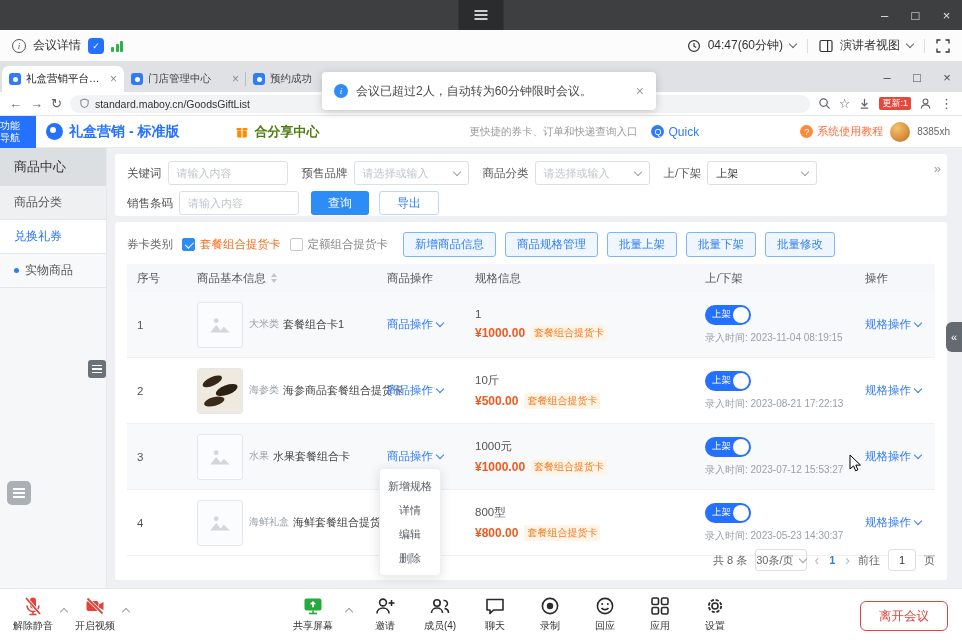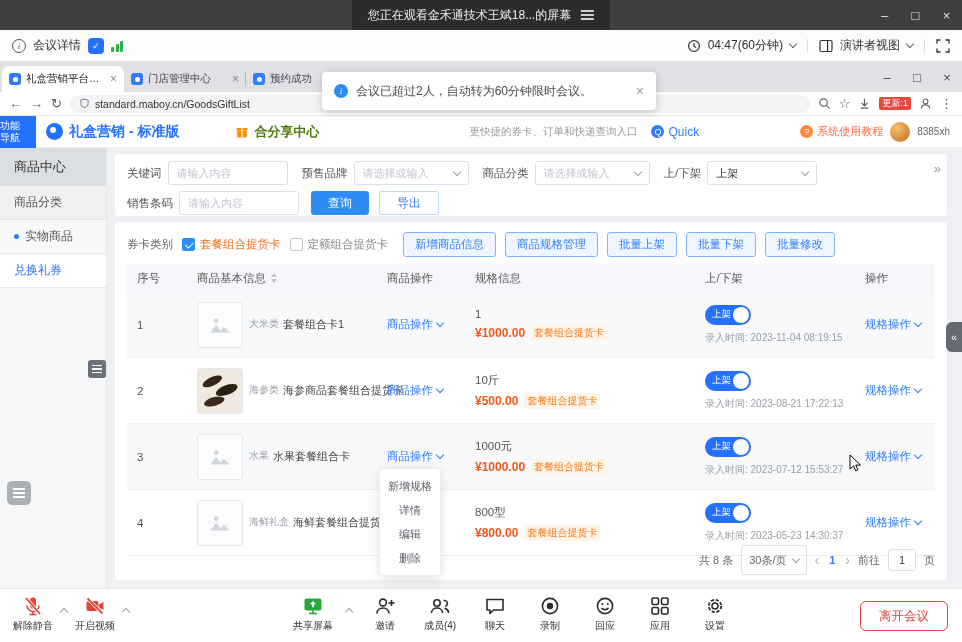--- a/index.html
+++ b/index.html
@@ -118,21 +118,21 @@
 .linkblue{display:inline-flex;align-items:center;gap:4px;color:#2e7cf6;font-size:11.5px;white-space:nowrap}
 .spec1{font-size:11.5px;color:#555;margin-bottom:5px}
 .spec2{display:flex;align-items:center;gap:6px}
 .price{color:#f5581c;font-weight:bold;font-size:12px;white-space:nowrap}
 .tag{font-size:10px;color:#f57b1c;background:#fff4e8;padding:1px 3px;border-radius:2px;white-space:nowrap}
 .toggle{width:46px;height:20px;background:#2470ff;border-radius:10px;display:flex;align-items:center;position:relative;padding-left:7px}
 .tg-label{color:#fff;font-size:9.5px;white-space:nowrap}
 .tg-knob{position:absolute;right:2px;top:2px;width:16px;height:16px;background:#fff;border-radius:50%}
 .rtime{font-size:10px;color:#9aa0a8;margin-top:6px;white-space:nowrap}
 .pager{position:absolute;right:12px;bottom:8px;height:24px;display:flex;align-items:center;gap:8px;font-size:11px;color:#666;white-space:nowrap}
-.pg-size{height:30px;border:1px solid #dcdfe6;border-radius:3px;padding:0 7px;display:flex;align-items:center;gap:6px;color:#666}
+.pg-size{height:22px;border:1px solid #dcdfe6;border-radius:3px;padding:0 0;display:flex;align-items:center;gap:6px;color:#666}
 .pg-arrow{color:#aeb3bb;font-size:14px}
 .pg-cur{color:#2e7cf6;font-weight:bold;padding:0 2px}
 .pg-input{width:28px;height:22px;border:1px solid #dcdfe6;border-radius:3px;text-align:center;font-size:11px;color:#333;outline:none}
 
 .ctx-menu{position:absolute;left:379px;top:468px;width:62px;background:#fff;border:1px solid #ebeef5;border-radius:4px;box-shadow:0 2px 12px rgba(0,0,0,.12);padding:5px 0;z-index:30}
 .ctx-item{height:24px;line-height:24px;text-align:center;font-size:11px;color:#5a5e66}
 .toast{position:absolute;left:322px;top:72px;width:334px;height:38px;background:#fff;border-radius:4px;box-shadow:0 2px 10px rgba(0,0,0,.18);display:flex;align-items:center;gap:8px;padding:0 12px;z-index:40}
 .toast-ic{width:14px;height:14px;border-radius:50%;background:#2e8cf6;color:#fff;font-size:9px;display:flex;align-items:center;justify-content:center;font-style:italic;flex:none;font-family:"Liberation Serif",serif}
 .toast-text{font-size:12px;color:#4a4a4a;white-space:nowrap}
 .toast-close{margin-left:auto;color:#9aa0a8;font-size:14px}
@@ -154,21 +154,20 @@
 .right-handle{position:absolute;right:0;top:322px;width:16px;height:30px;background:#646a71;border-radius:6px 0 0 6px;color:#fff;font-size:11px;display:flex;align-items:center;justify-content:center;z-index:20}
 .cursor{position:absolute;left:849px;top:454px;z-index:50}
 </style>
 </head>
 <body>
 
 <div id="stage">
 
   <div class="titlebar">
     <div class="title-pill">
-      <span>您正在观看金禾通技术王斌18...的屏幕</span>
       <span class="hamburger">
           <i></i>
           <i></i>
           <i></i>
         </span>
     </div>
     <div class="win-controls">
       <span class="winbtn">–</span>
       <span class="winbtn">□</span>
       <span class="winbtn">×</span>
@@ -286,25 +285,25 @@
             <span>系统使用教程</span>
           </div>
           <span class="avatar"></span>
           <span class="username">8385xh</span>
         </div>
       </div>
 
       <div class="sidebar">
         <div class="sb-section">商品中心</div>
         <div class="sb-item">商品分类</div>
+        <div class="sb-item active">兑换礼券</div>
         <div class="sb-item sub">
           <span class="dot"></span>
           <span>实物商品</span>
         </div>
-        <div class="sb-item active">兑换礼券</div>
       </div>
 
       <div class="main">
 
         <div class="filter-card">
           <div class="f-row">
             <span class="f-label">关键词</span>
             <input class="f-input w120" placeholder="请输入内容" style="">
             <span class="f-gap"></span>
             <span class="f-label">预售品牌</span>

